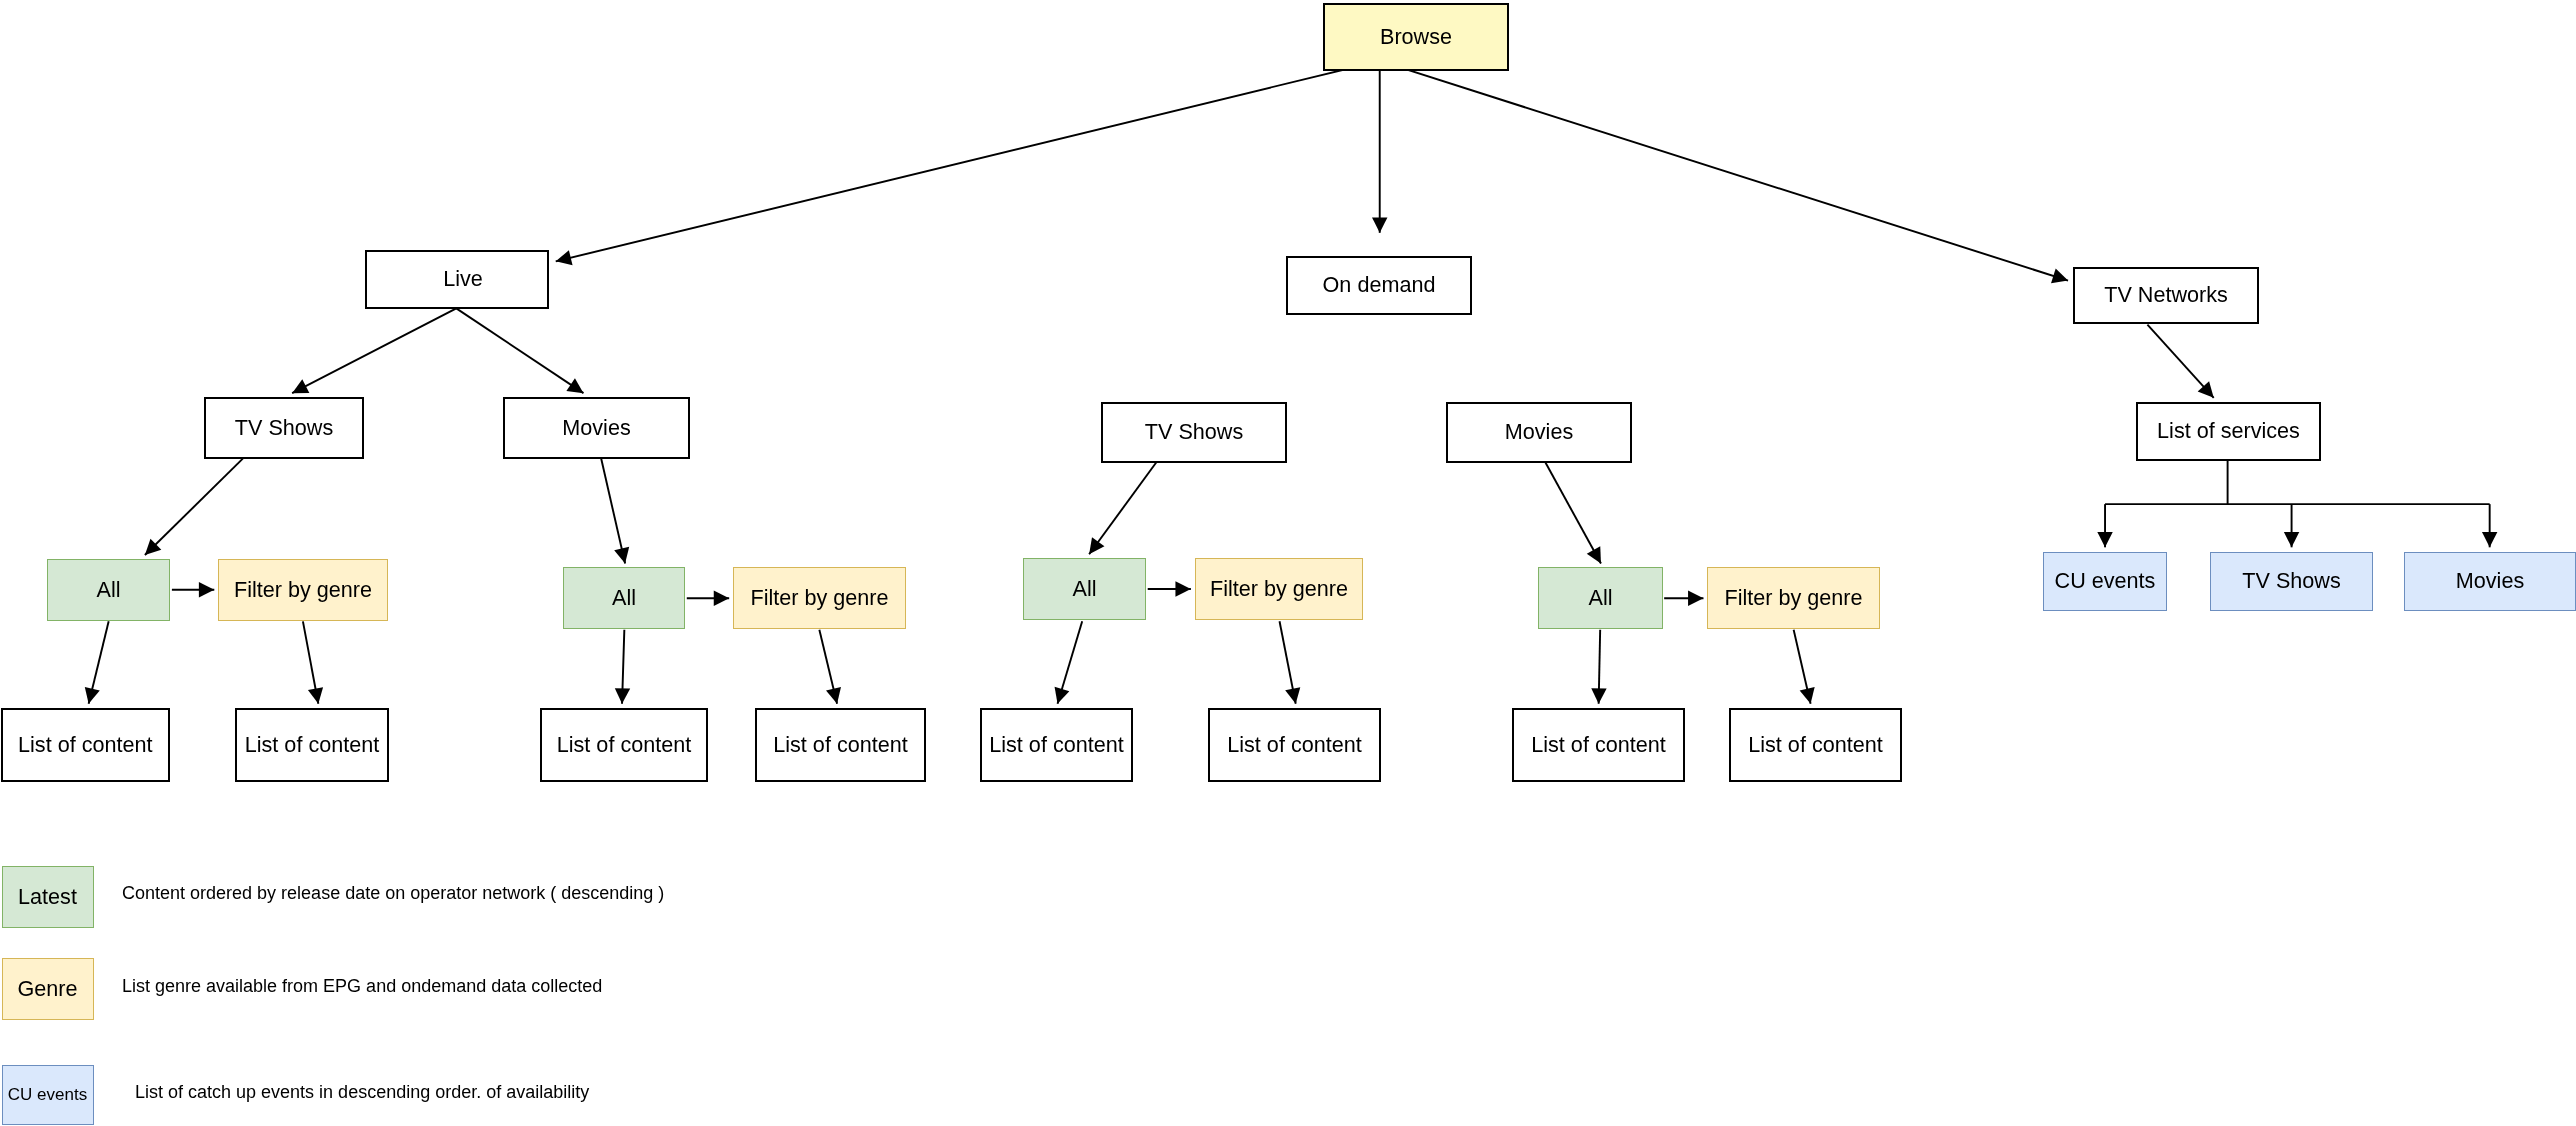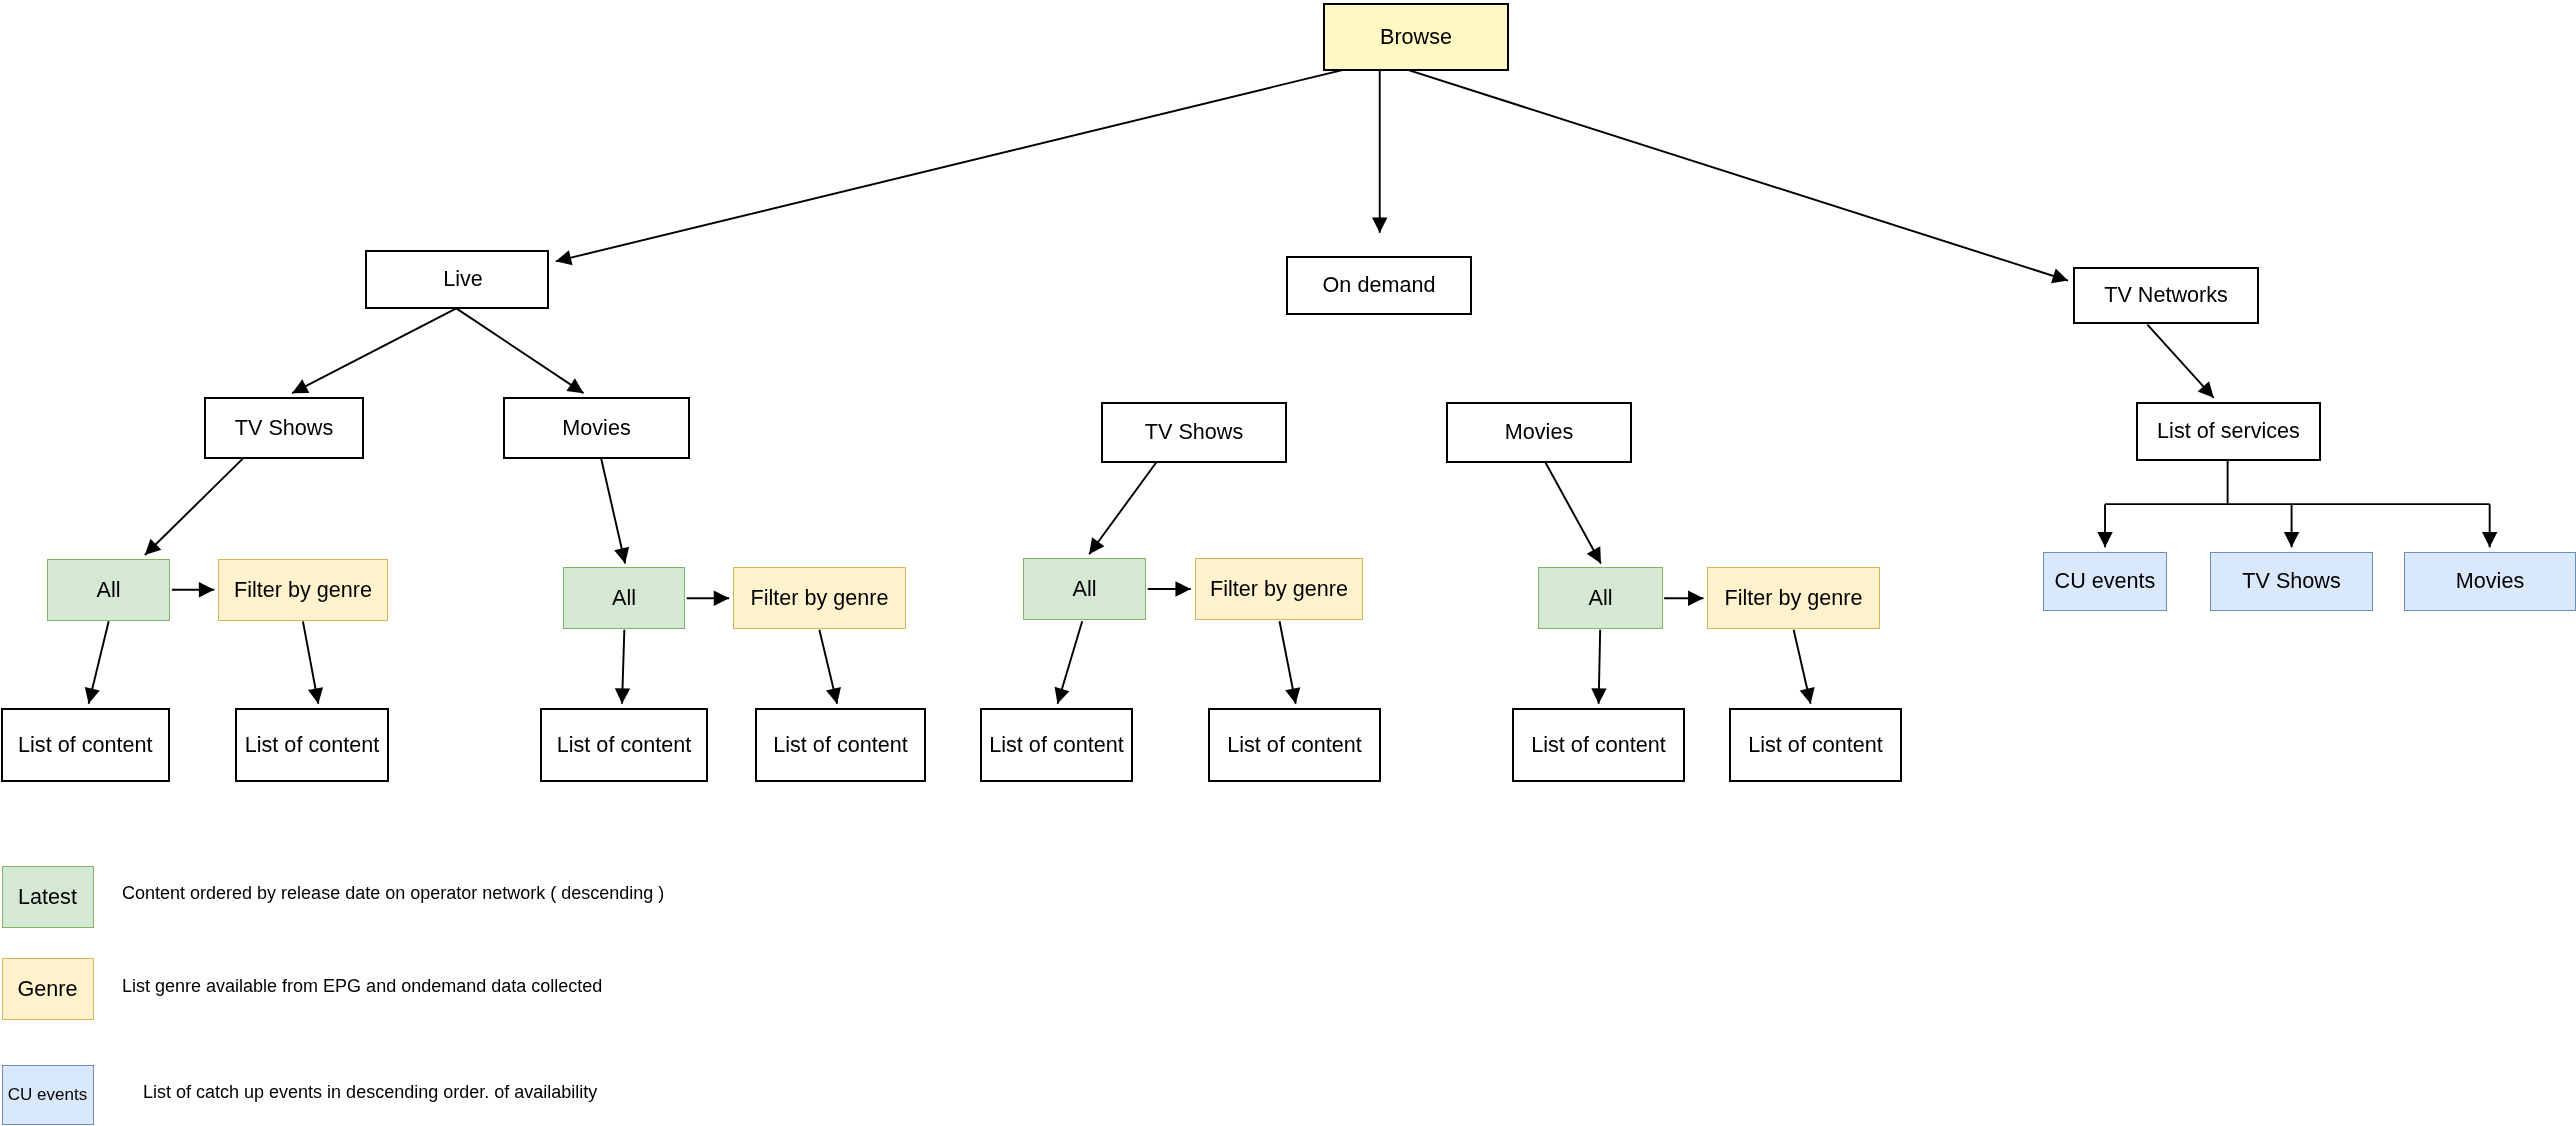--- a/index.html
+++ b/index.html
@@ -165,16 +165,16 @@
       <div class="node" style="left: 1.5px; top: 958px; width: 92px; height: 62px; background: rgb(255, 242, 204); border: 1.5px solid rgb(214, 182, 86);">
         <span>Genre</span>
       </div>
       <div class="node" style="left: 1.5px; top: 1065px; width: 92px; height: 60px; background: rgb(218, 232, 252); border: 1.5px solid rgb(108, 142, 191); font-size: 17px;">
         <span>CU events</span>
       </div>
     </div>
   <div id="label-layer">
       <div class="free-label" style="left: 122px; top: 883px;">Content ordered by release date on operator network ( descending )</div>
       <div class="free-label" style="left: 122px; top: 976px;">List genre available from EPG and ondemand data collected</div>
-      <div class="free-label" style="left: 135px; top: 1082px; margin-left: 8px;">List of catch up events in descending order. of availability</div>
+      <div class="free-label" style="left: 135px; top: 1082px;">List of catch up events in descending order. of availability</div>
     </div>
 </div>
 
 
 </body></html>

